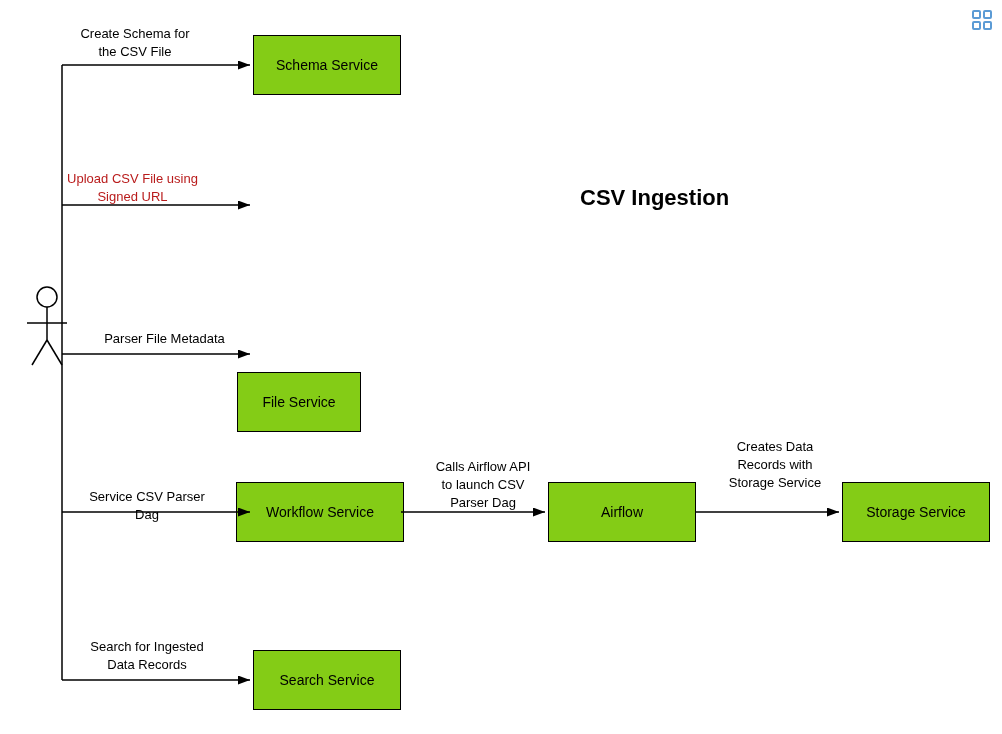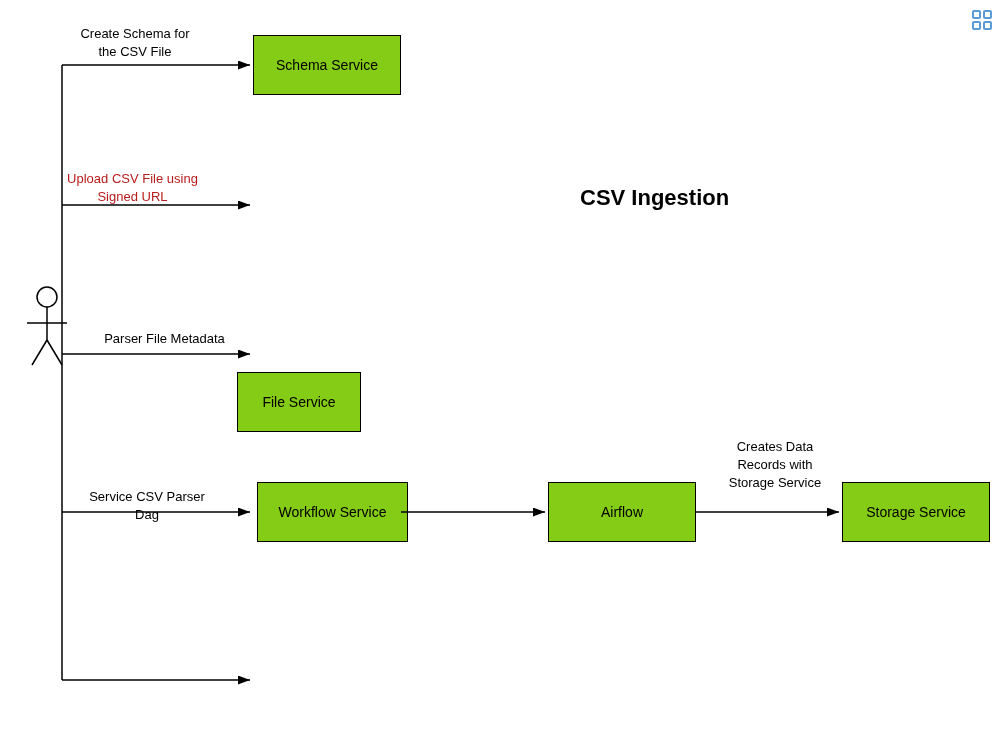--- a/index.html
+++ b/index.html
@@ -114,57 +114,66 @@
 
   <div id="schema-service" class="service-box" style="left:253px;top:35px;width:148px;height:60px;">
     <span>Schema Service</span>
   </div>
 
 
   <div id="file-service" class="service-box" style="left:237px;top:324px;width:124px;height:60px;margin-top:48px;">
     <span>File Service</span>
   </div>
 
-  <div id="workflow-service" class="service-box" style="left:257px;top:482px;width:151px;height:60px;">
+  <div id="workflow-service" class="service-box" style="left:236px;top:482px;width:168px;height:60px;">
     <span>Workflow Service</span>
   </div>
 
   <div id="airflow" class="service-box" style="left:548px;top:482px;width:148px;height:60px;">
     <span>Airflow</span>
   </div>
 
   <div id="storage-service" class="service-box" style="left:842px;top:482px;width:148px;height:60px;">
     <span>Storage Service</span>
   </div>
 
+  <div id="search-service" class="service-box" style="left:253px;top:650px;width:148px;height:60px;">
+    <span>Search Service</span>
+  </div>
 
   <div class="label" style="left:70px;top:25px;width:130px;">
     <span>Create Schema for
 the CSV File</span>
   </div>
 
   <div class="label label-blue" style="left:60px;top:170px;width:145px;">
     <span>Upload CSV File using
 Signed URL</span>
   </div>
 
   <div class="label" style="left:92px;top:330px;width:145px;">
     <span>Parser File Metadata</span>
   </div>
 
   <div class="label" style="left:82px;top:488px;width:130px;">
     <span>Service CSV
 Parser Dag</span>
   </div>
 
+  <div class="label" style="left:418px;top:458px;width:130px;">
+    <span>Calls Airflow API<br>to launch CSV<br>Parser Dag</span>
+  </div>
 
   <div class="label" style="left:710px;top:438px;width:130px;">
     <span>Creates Data<br>Records with<br>Storage Service</span>
   </div>
 
+  <div class="label" style="left:72px;top:638px;width:150px;">
+    <span>Search for Ingested<br>Data Records</span>
+  </div>
 
   <svg class="arrows-svg">
     <defs>
       <marker id="arrowhead" markerWidth="8" markerHeight="6" refX="8" refY="3" orient="auto">
         <polygon points="0 0, 8 3, 0 6" fill="#000"></polygon>
       </marker>
     </defs>
 
     <line x1="62" y1="65" x2="62" y2="680" stroke="#000" stroke-width="1.5"></line>
 

